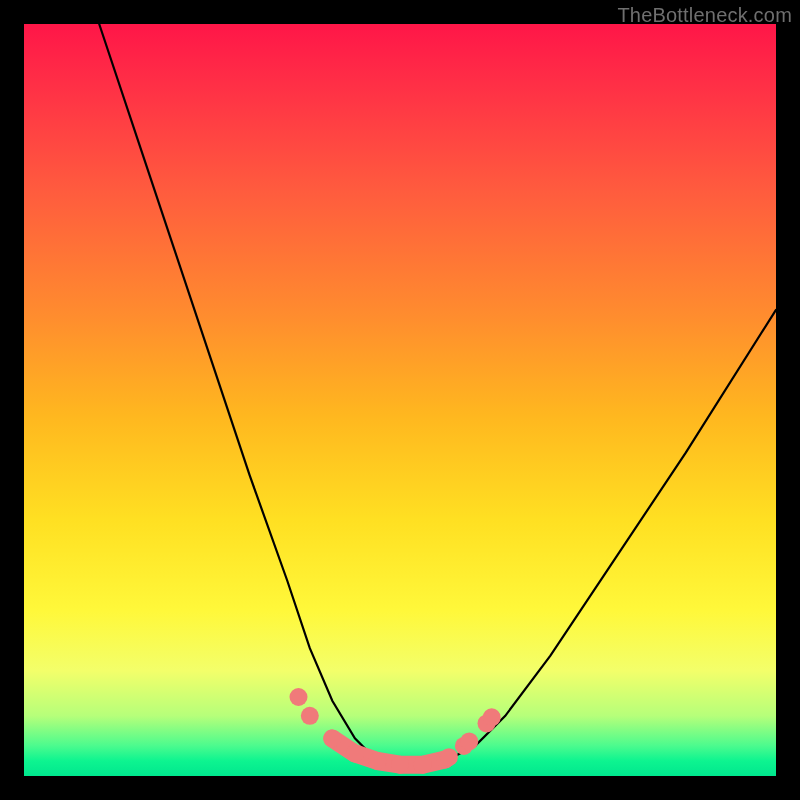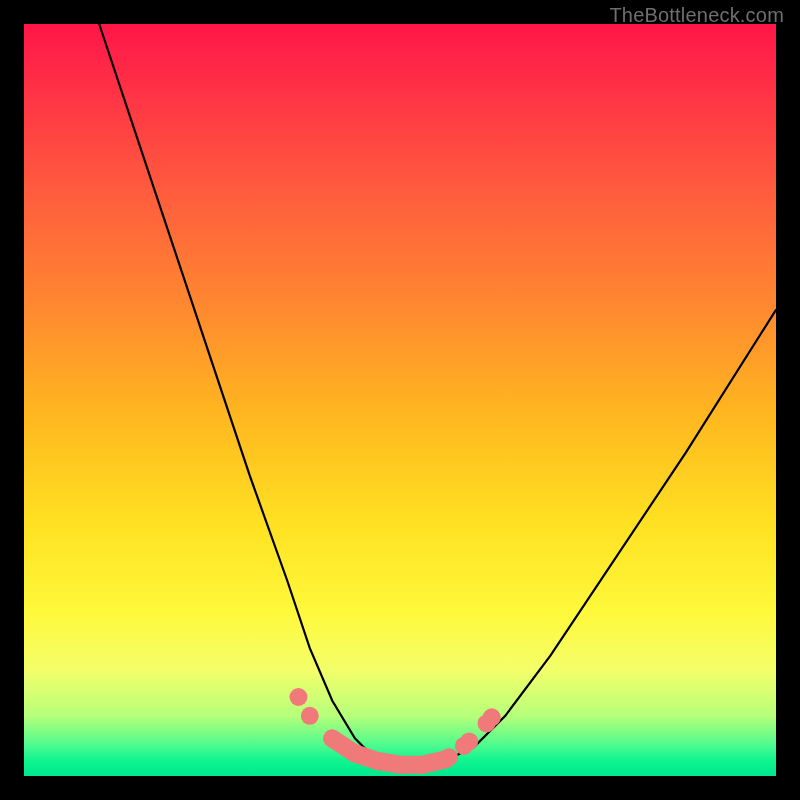--- a/index.html
+++ b/index.html
@@ -37,21 +37,21 @@
       #f3ff6a 86%,
       #b6ff7a 92%,
       #4bfb8e 96%,
       #0df490 98%,
       #00e78e 100%
     );
   }
   .watermark {
     position: absolute;
     top: 4px;
-    right: 16px;
+    right: 8px;
     color: #6f6f6f;
     font-size: 20px;
     font-weight: 500;
     letter-spacing: 0.2px;
     user-select: none;
   }
   svg.curve {
     position: absolute;
     left: 0;
     top: 0;

